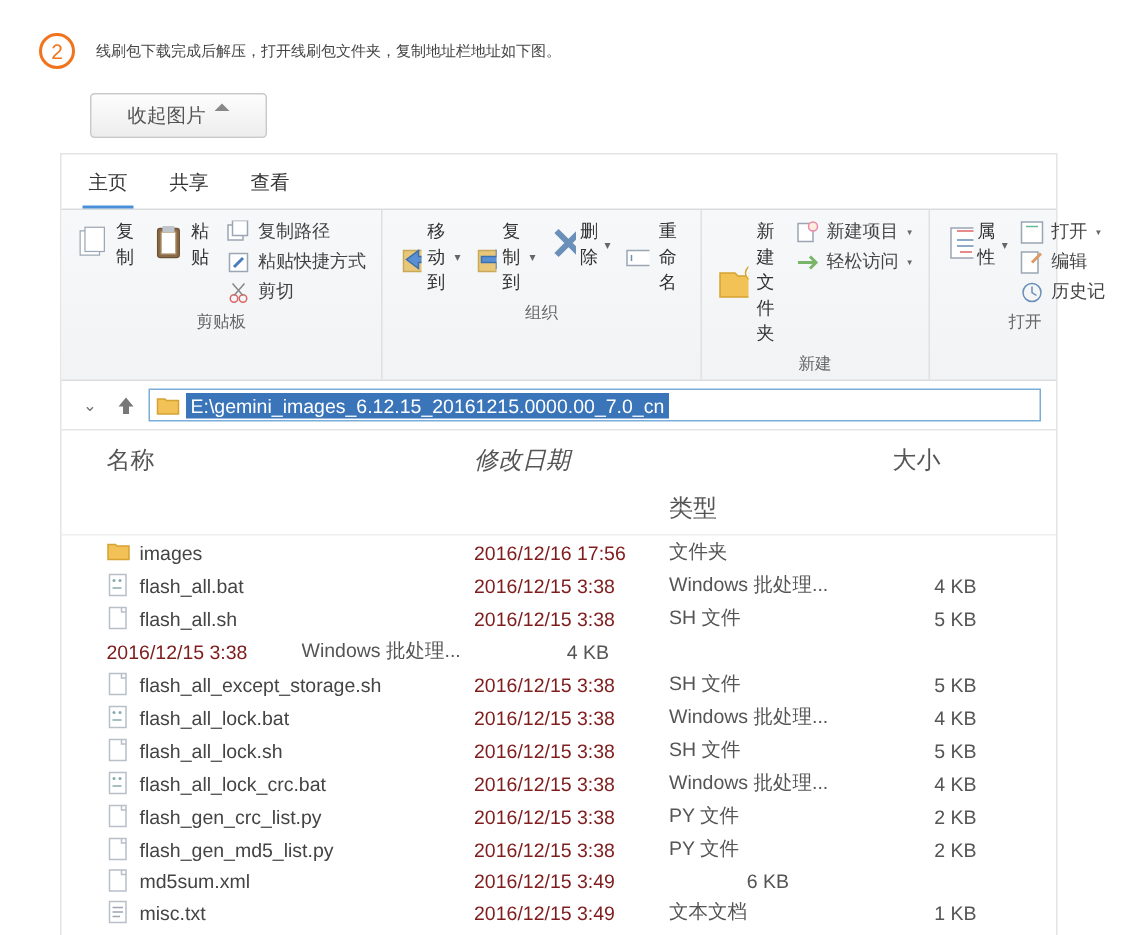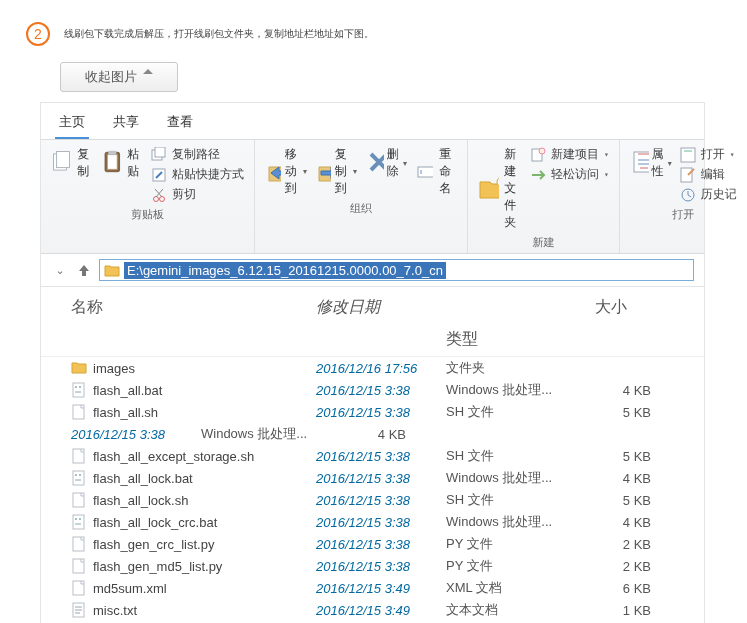--- a/index.html
+++ b/index.html
@@ -31,21 +31,21 @@
   .address-text { background: #3a74b9; color: #fff; padding: 1px 3px; font-size: 13px; white-space: nowrap; overflow: hidden; }
   .filelist { padding: 6px 0 10px 0; }
   .file-header { display: flex; font-size: 16px; color: #555; padding: 4px 0 6px 30px; border-bottom: 1px solid #eee; }
   .file-header .col-name { width: 245px; }
   .file-header .col-date { width: 130px; font-style: italic; }
   .file-header .col-type { width: 125px; margin-top: 32px; }
   .file-header .col-size { width: 80px; text-align: center; }
   .file-row { display: flex; align-items: center; font-size: 13px; color: #444; padding: 2px 0 2px 30px; }
   .file-row .ficon { width: 16px; height: 16px; margin-right: 6px; flex-shrink: 0; }
   .file-row .col-name { width: 245px; display: flex; align-items: center; overflow: hidden; white-space: nowrap; }
-  .file-row .col-date { width: 130px; color: #0369a1; font-style: italic; }
+  .file-row .col-date { width: 130px; color: #7f1d1d; }
   .file-row .col-type { width: 125px; color: #555; white-space: nowrap; overflow: hidden; text-overflow: ellipsis; }
   .file-row .col-size { width: 80px; text-align: right; color: #555; }
   .watermark { position: relative; text-align: right; color: #e9e9e9; font-size: 14px; padding-right: 30px; margin-top: -16px; pointer-events: none; }
 </style>
 </head>
 <body>
 
 
 
 <div class="header-row">
@@ -366,21 +366,20 @@
         </div>
         <div class="file-row">
           <div class="col-name">
             <span class="ficon"><svg viewBox="0 0 16 16" width="16" height="16">
                 <rect x="2" y="1" width="11" height="14" fill="#fff" stroke="#b7bfc8"></rect>
                 <path d="M10 1 L10 4 L13 4" fill="none" stroke="#b7bfc8"></path>
               </svg></span>
             <span>md5sum.xml</span>
           </div>
           <div class="col-date">2016/12/15 3:49</div>
-          <div class="col-type">XML 文档</div>
           <div class="col-size">6 KB</div>
         </div>
         <div class="file-row">
           <div class="col-name">
             <span class="ficon"><svg viewBox="0 0 16 16" width="16" height="16">
                 <rect x="2" y="1" width="11" height="14" fill="#fff" stroke="#b7bfc8"></rect>
                 <path d="M4 5 L11 5 M4 8 L11 8 M4 11 L9 11" stroke="#9aa6b3"></path>
               </svg></span>
             <span>misc.txt</span>
           </div>

